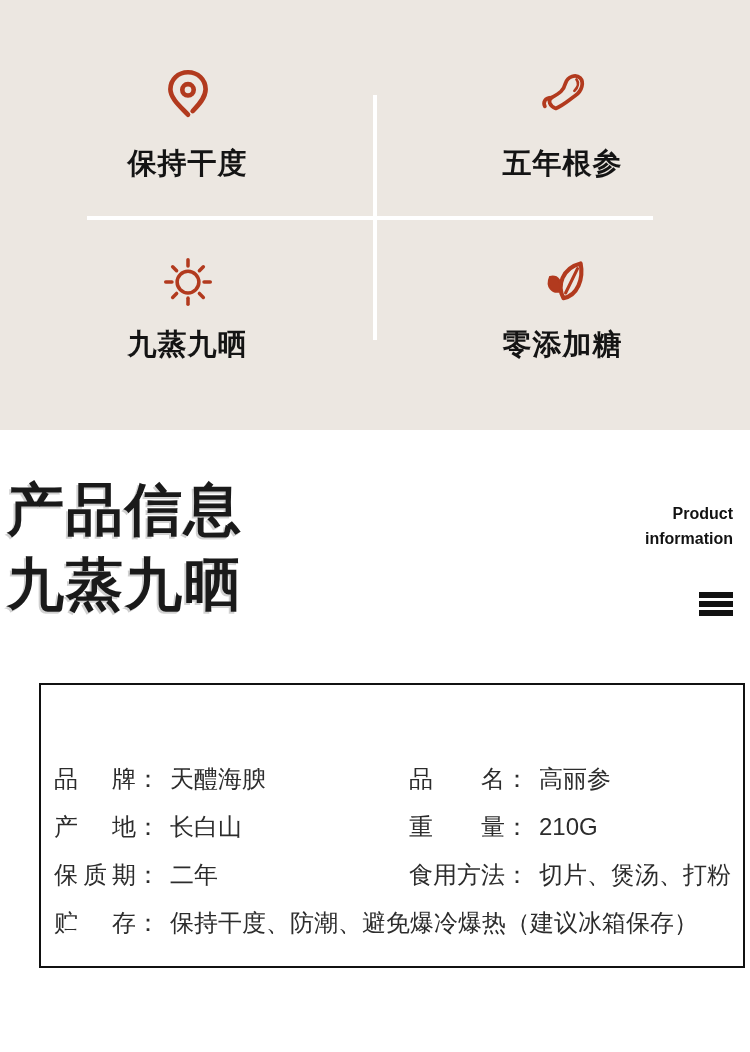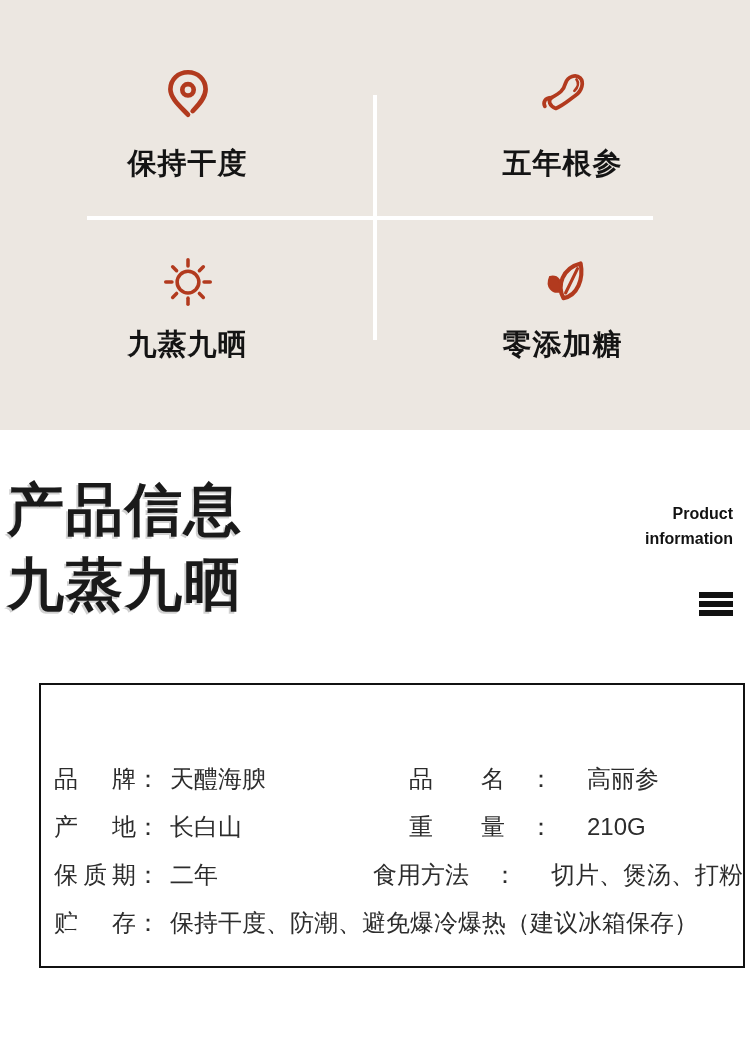--- a/index.html
+++ b/index.html
@@ -31,21 +31,21 @@
   .menu-icon { margin-top:40px; width:34px; }
   .menu-icon .bar { width:34px; height:6px; background:#111; margin-bottom:3px; }
   .menu-icon .bar:last-child { margin-bottom:0; }
 
   
   .info-box { width:706px; height:285px; margin-left:39px; border:2px solid #111;
     padding-top:70px; background:#fff; }
   .irow { display:flex; align-items:center; height:48px; padding-left:13px;
     font-size:24px; color:#2c2c2c; font-weight:500; }
   .cell-left { width:355px; display:flex; align-items:center; }
-  .cell-right { flex:1; display:flex; align-items:center;gap:24px; }
+  .cell-right { flex:1; display:flex; align-items:center; }
   .lbl { display:inline-block; text-align:justify; text-align-last:justify; }
   .lbl-l { width:82px; }
   .lbl-r { width:96px; }
   .colon { display:inline-block; }
   .val { margin-left:10px; white-space:nowrap; }
 </style>
 </head>
 <body>
 
 <div class="hero">

